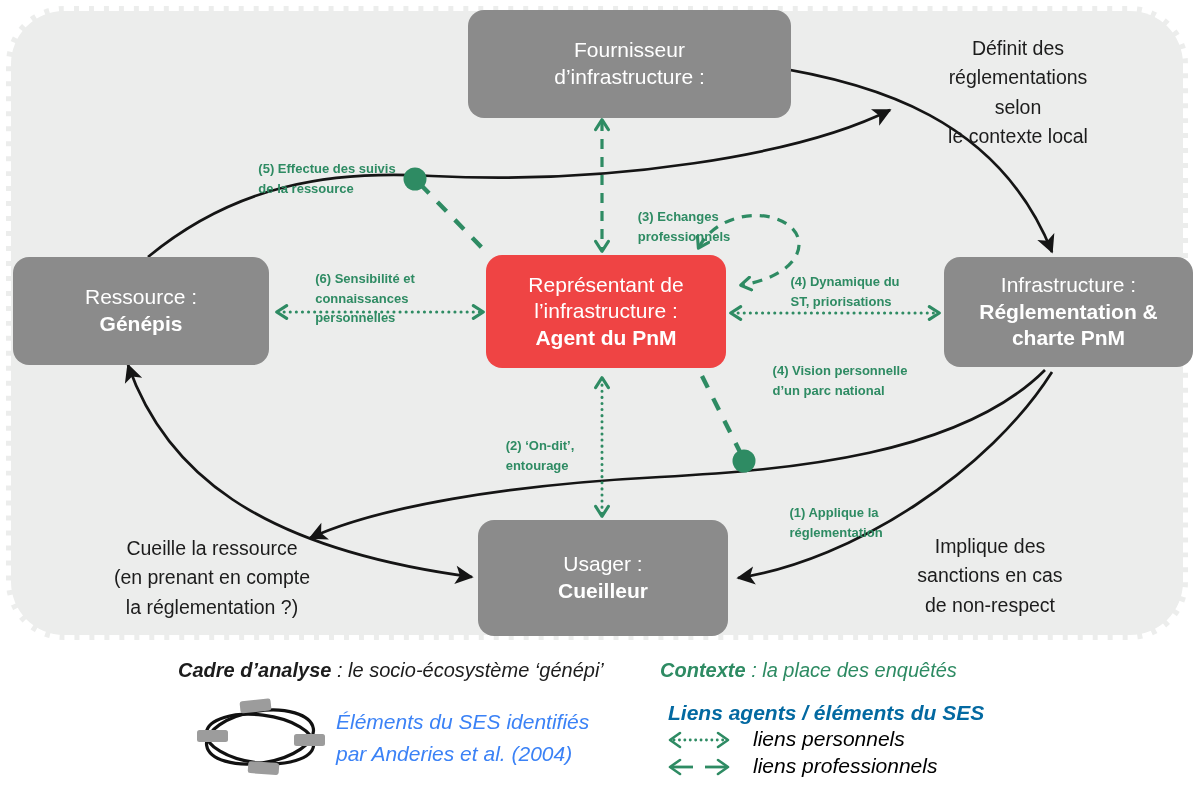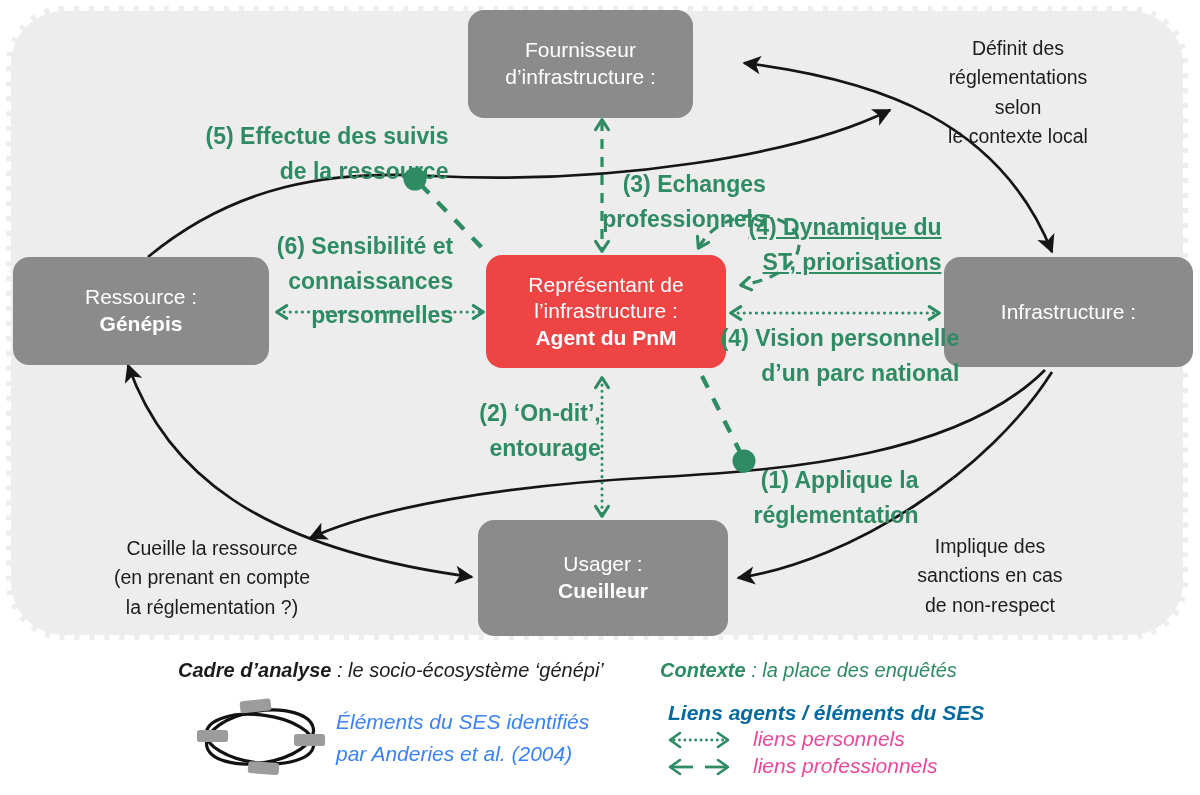--- a/index.html
+++ b/index.html
@@ -17,41 +17,42 @@
     position:absolute; display:flex; flex-direction:column;
     align-items:center; justify-content:center; text-align:center;
     border-radius:16px; color:#ffffff; font-size:21px; line-height:1.27;
     box-sizing:border-box; padding:4px 8px;
   }
   .node .t, .node .b { white-space:pre-line; }
   .node .b { font-weight:bold; }
   .gray { background:#8b8b8b; }
   .teal { background:#ef4444; }
   .glabel {
-    position:absolute; color:#2e8b63; font-weight:bold; font-size:23px;
-    line-height:1.5; text-align:right; white-space:pre-line;
+    position:absolute; color:#2e8b63; font-weight:bold; font-size:13px;
+    line-height:1.5; text-align:left; white-space:pre-line;
     transform:translateX(-50%);
+    margin-top:40px;
   }
   .blabel {
     position:absolute; color:#1c1c1c; font-size:19.5px; line-height:1.5;
     text-align:center; white-space:pre-line; transform:translateX(-50%);
   }
   .legend-line { position:absolute; font-style:italic; font-size:20px; color:#1c1c1c; }
   .legend-line .hd { font-weight:bold; }
   .green-text { color:#2e8b63; }
   .ses-caption {
     position:absolute; font-style:italic; font-size:21px; color:#3b82f6;
     line-height:1.5; white-space:pre-line;
   }
   .liens-title {
     position:absolute; font-style:italic; font-weight:bold; font-size:21px;
     color:#0369a1;
   }
   .lien-row-label {
-    position:absolute; font-style:italic; font-size:21px; color:#ec4899;
+    position:absolute; font-style:italic; font-size:21px; color:#000000;
   }
   .glyph { position:absolute; }
 </style>
 </head>
 <body>
 
 <div class="panel"></div>
 
 <svg class="overlay" width="1200" height="650">
   <defs>
@@ -83,49 +84,51 @@
   <g fill="none" stroke="#2e8b63" stroke-width="3" stroke-dasharray="0.1 6" stroke-linecap="round">
     <path d="M 278 312 L 482 312" marker-start="url(#ag)" marker-end="url(#ag)"></path>
     <path d="M 732 313 L 938 313" marker-start="url(#ag)" marker-end="url(#ag)"></path>
     <path d="M 602 379 L 602 515" marker-start="url(#ag)" marker-end="url(#ag)"></path>
   </g>
 
   <circle cx="415" cy="179" r="11.5" fill="#2e8b63"></circle>
   <circle cx="744" cy="461" r="11.5" fill="#2e8b63"></circle>
 </svg>
 
-<div class="node gray" style="left:468px; top:10px; width:225px; height:108px;">
+<div class="node gray" style="left:468px; top:10px; width:323px; height:108px;">
   <div class="t">Fournisseur
 d’infrastructure :</div>
 </div>
 <div class="node gray" style="left:13px; top:257px; width:256px; height:108px;">
   <div class="t">Ressource :</div>
   <div class="b">Génépis</div>
 </div>
 <div class="node teal" style="left:486px; top:255px; width:240px; height:113px;">
   <div class="t">Représentant de
 l’infrastructure :</div>
   <div class="b">Agent du PnM</div>
 </div>
 <div class="node gray" style="left:944px; top:257px; width:249px; height:110px;">
   <div class="t">Infrastructure :</div>
+  <div class="b">Réglementation &amp;
+charte PnM</div>
 </div>
 <div class="node gray" style="left:478px; top:520px; width:250px; height:116px;">
   <div class="t">Usager :</div>
   <div class="b">Cueilleur</div>
 </div>
 
 <div class="glabel" style="left:327px; top:119px;">(5) Effectue des suivis
 de la ressource</div>
 <div class="glabel" style="left:365px; top:229px;">(6) Sensibilité et
 connaissances
 personnelles</div>
 <div class="glabel" style="left:684px; top:167px;">(3) Echanges
 professionnels</div>
-<div class="glabel" style="left:845px; top:210px;text-decoration:underline;">(4) Dynamique du
+<div class="glabel" style="left:845px; top:232px;">(4) Dynamique du
 ST, priorisations</div>
 <div class="glabel" style="left:840px; top:321px;">(4) Vision personnelle
 d’un parc national</div>
 <div class="glabel" style="left:540px; top:396px;">(2) ‘On-dit’,
 entourage</div>
 <div class="glabel" style="left:836px; top:463px;">(1) Applique la
 réglementation</div>
 
 <div class="blabel" style="left:1018px; top:34px;">Définit des
 réglementations selon

